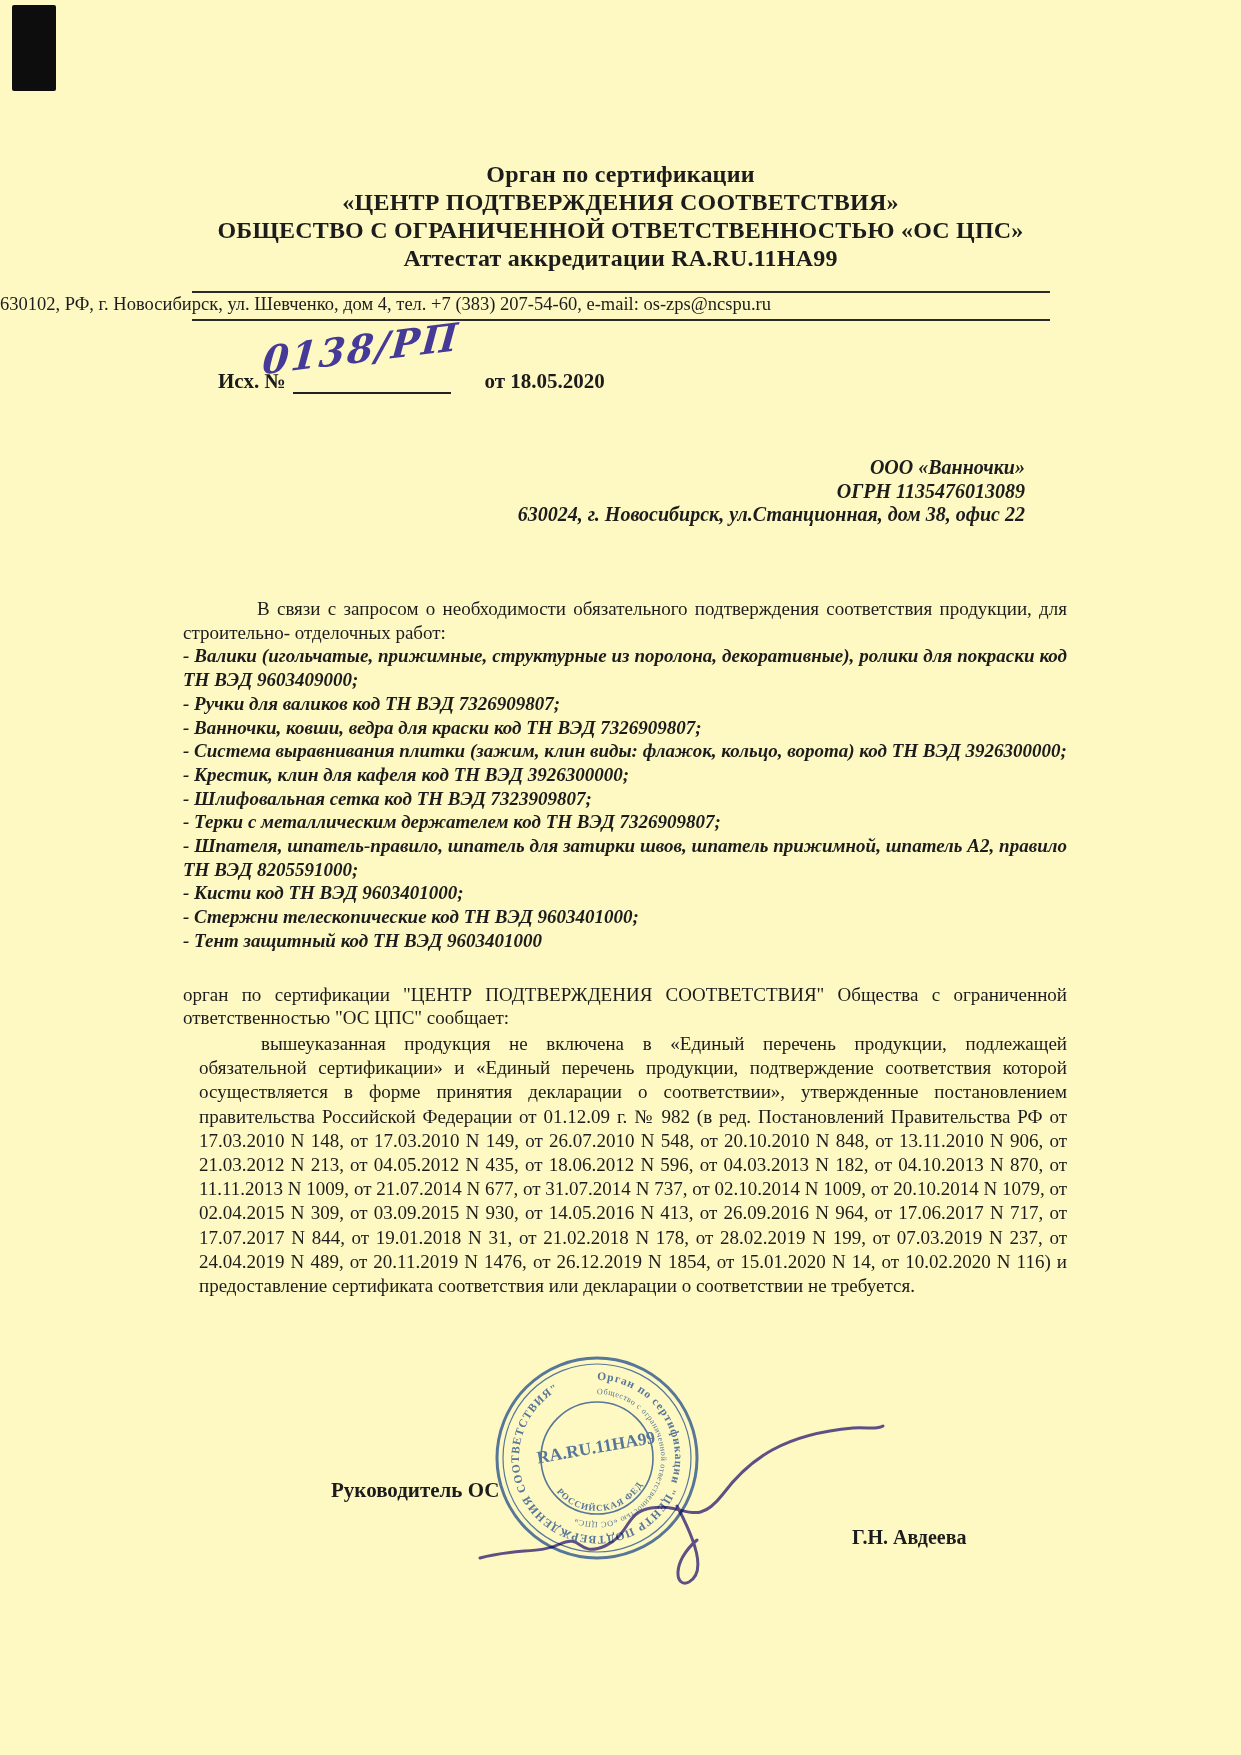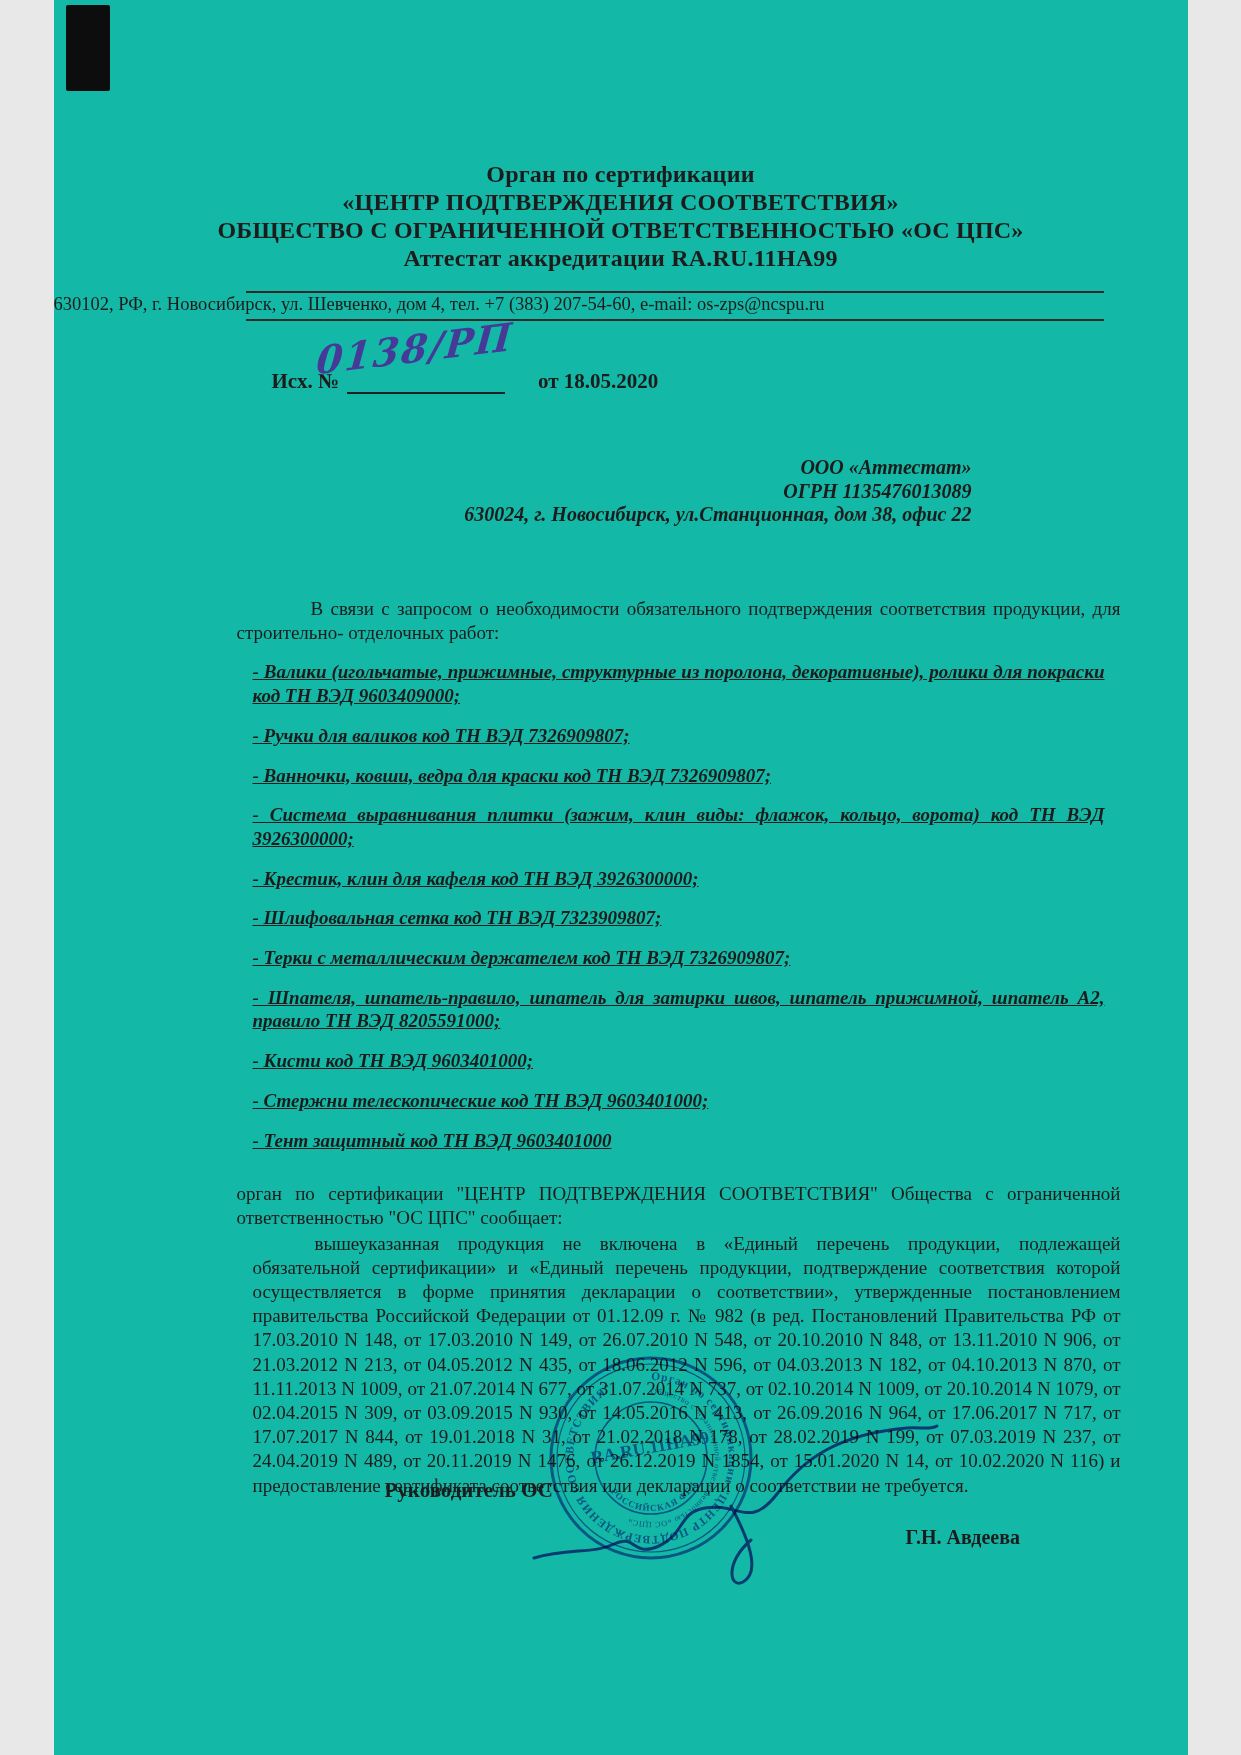--- a/index.html
+++ b/index.html
@@ -1,20 +1,20 @@
 <!DOCTYPE html>
 <html><head>
 <meta charset="utf-8">
 <style>
   html,body{margin:0;padding:0;background:#e8e8e8;}
   .page{
     position:relative;
-    width:1134px;height:1755px;
+    width:1241px;height:1755px;
     margin:0 auto;
-    background:#14b8a6;
+    background:#fef9c3;
     font-family:"Liberation Serif", serif;
     color:#1c1c1c;
     overflow:hidden;
   }
   
   .corner-artifact{
     position:absolute;left:12px;top:5px;width:44px;height:86px;
     background:#0d0d0d;border-radius:2px;
   }
   
@@ -51,21 +51,21 @@
     text-align:right;font-weight:bold;font-style:italic;
     font-size:20px;line-height:23.5px;
   }
   
   .body-col{
     position:absolute;top:597px;left:183px;width:884px;
     font-size:19px;line-height:23.7px;text-align:justify;
   }
   .intro-par{margin:0;text-indent:74px;font-family:Liberation Serif, serif;}
   .product-list{margin:0;font-weight:bold;font-style:italic;}
-  .list-item{margin:16px;text-decoration:underline;}
+  .list-item{margin:0;}
   .statement-lead{margin:30px 0 0 0;}
   .statement-main{margin:2px 0 0 16px;text-indent:62px;line-height:24.2px;}
   
   .sig-role{position:absolute;top:1478px;left:331px;font-size:21px;font-weight:bold;}
   .sig-name{position:absolute;top:1526px;left:852px;font-size:20px;font-weight:bold;}
   
   .stamp-svg{
     position:absolute;left:486px;top:1347px;width:222px;height:222px;
     opacity:.88;mix-blend-mode:multiply;
   }
@@ -93,21 +93,21 @@
   <div class="contact-line">630102, РФ, г. Новосибирск, ул. Шевченко, дом 4, тел. +7 (383) 207-54-60,  e-mail: os-zps@ncspu.ru</div>
   <div class="rule rule-2"></div>
 
   <div class="ref-row">
     <span class="ref-label">Исх. №</span><span class="ref-line"></span><span class="ref-date">от 18.05.2020</span>
   </div>
   <div class="handwritten-number">0138/РП</div>
 
   <div class="recipient">
 
-  <div class="recipient-line">ООО «Аттестат»</div>
+  <div class="recipient-line">ООО «Ванночки»</div>
       <div class="recipient-line">ОГРН 1135476013089</div>
       <div class="recipient-line">630024, г. Новосибирск, ул.Станционная, дом 38, офис 22</div>
     </div>
 
   <div class="body-col">
     <p class="intro-par">В связи с запросом о необходимости обязательного подтверждения соответствия продукции, для строительно- отделочных работ:</p>
     <div class="product-list">
 
     <div class="list-item">- Валики (игольчатые, прижимные, структурные из поролона, декоративные), ролики для покраски код ТН ВЭД 9603409000;</div>
         <div class="list-item">- Ручки для валиков код ТН ВЭД 7326909807;</div>

